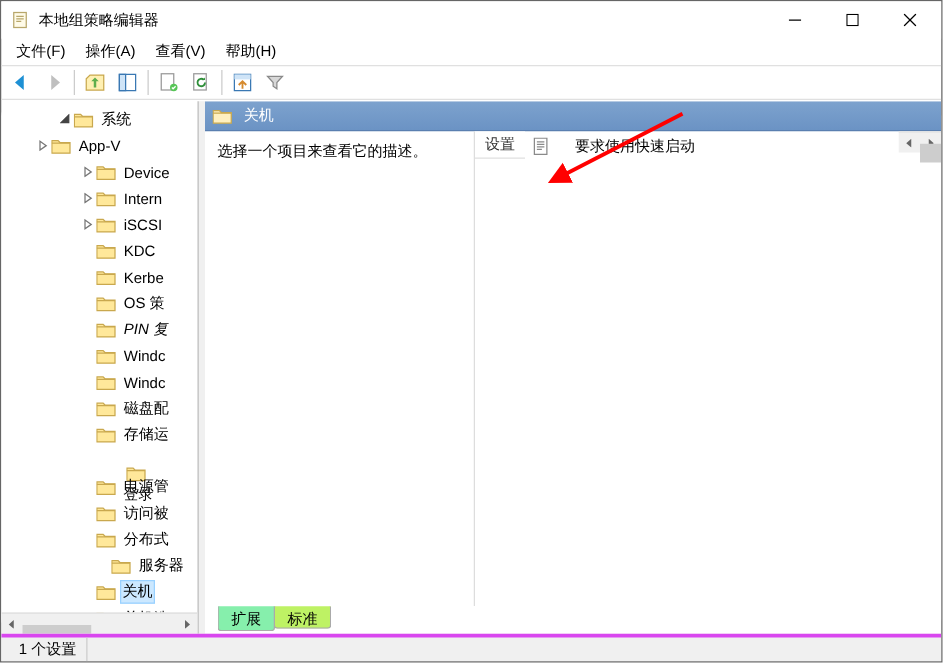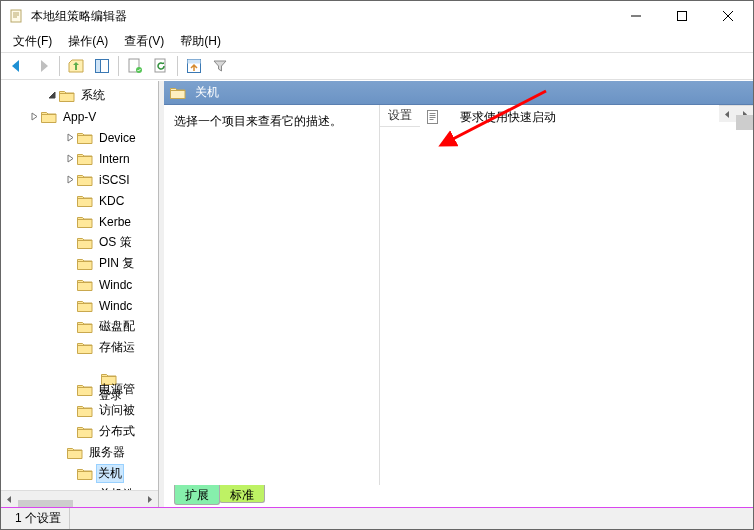--- a/index.html
+++ b/index.html
@@ -58,21 +58,21 @@
 
   .right-hscroll { height: 17px; background: #f0f0f0; position:relative; display:flex; align-items:center; border-top:1px solid #ddd; }
 
   
   .tab-strip { height: 22px; display: flex; align-items: flex-start; padding: 0 10px; background: #fff; position: relative; }
   .tab { height: 20px; padding: 2px 10px 0; border: 1px solid #aaa; border-top: none; border-radius: 0 0 3px 3px; margin-right: -1px; background: #fff; position:relative; }
   .tab.active { background: #86efac; z-index:2; }
   .tab:not(.active){ background:#bef264; margin-top:0px; height:18px; }
 
   
-  .statusbar { position: absolute; bottom: 0; left: 0; right: 0; height: 22px; background: #f0f0f0; border-top: 1px solid #d946ef; display: flex; align-items: center; padding: 0 6px; }
+  .statusbar { position: absolute; bottom: 0; left: 0; right: 0; height: 22px; background: #f0f0f0; border-top: 3px solid #d946ef; display: flex; align-items: center; padding: 0 6px; }
   .status-cell { padding: 0 8px; border-right: 1px solid #ccc; height: 100%; display: flex; align-items: center; }
 
   
   .annotation-arrow { position: absolute; pointer-events: none; z-index: 100; }
 </style>
 </head>
 <body>
 
 <div class="titlebar">
   <div class="app-icon">
@@ -244,21 +244,21 @@
           <span class="tree-label">Kerbe</span>
         </div>
         <div class="tree-row" style="padding-left:62px;">
           <span class="tree-expander"></span>
           <svg class="folder-icn" viewBox="0 0 16 14">
             <path d="M0.5 2.5 L0.5 12.5 L15 12.5 L15 4 L7 4 L5.5 2.5 Z" fill="#ffe89a" stroke="#c9a84e"></path>
             <path d="M0.5 4.5 L15 4.5" stroke="#c9a84e"></path>
           </svg>
           <span class="tree-label">OS 策</span>
         </div>
-        <div class="tree-row" style="padding-left:62px;">
+        <div class="tree-row" style="padding-left:62px;font-style:italic;">
           <span class="tree-expander"></span>
           <svg class="folder-icn" viewBox="0 0 16 14">
             <path d="M0.5 2.5 L0.5 12.5 L15 12.5 L15 4 L7 4 L5.5 2.5 Z" fill="#ffe89a" stroke="#c9a84e"></path>
             <path d="M0.5 4.5 L15 4.5" stroke="#c9a84e"></path>
           </svg>
           <span class="tree-label">PIN 复</span>
         </div>
         <div class="tree-row" style="padding-left:62px;">
           <span class="tree-expander"></span>
           <svg class="folder-icn" viewBox="0 0 16 14">
@@ -316,21 +316,21 @@
           <span class="tree-label">访问被</span>
         </div>
         <div class="tree-row" style="padding-left:62px;">
           <span class="tree-expander"></span>
           <svg class="folder-icn" viewBox="0 0 16 14">
             <path d="M0.5 2.5 L0.5 12.5 L15 12.5 L15 4 L7 4 L5.5 2.5 Z" fill="#ffe89a" stroke="#c9a84e"></path>
             <path d="M0.5 4.5 L15 4.5" stroke="#c9a84e"></path>
           </svg>
           <span class="tree-label">分布式</span>
         </div>
-        <div class="tree-row" style="padding-left:52px;">
+        <div class="tree-row" style="padding-left:74px;">
           <span class="tree-expander"></span>
           <svg class="folder-icn" viewBox="0 0 16 14">
             <path d="M0.5 2.5 L0.5 12.5 L15 12.5 L15 4 L7 4 L5.5 2.5 Z" fill="#ffe89a" stroke="#c9a84e"></path>
             <path d="M0.5 4.5 L15 4.5" stroke="#c9a84e"></path>
           </svg>
           <span class="tree-label">服务器</span>
         </div>
         <div class="tree-row selected" style="padding-left:62px;">
           <span class="tree-expander"></span>
           <svg class="folder-icn" viewBox="0 0 16 14">

